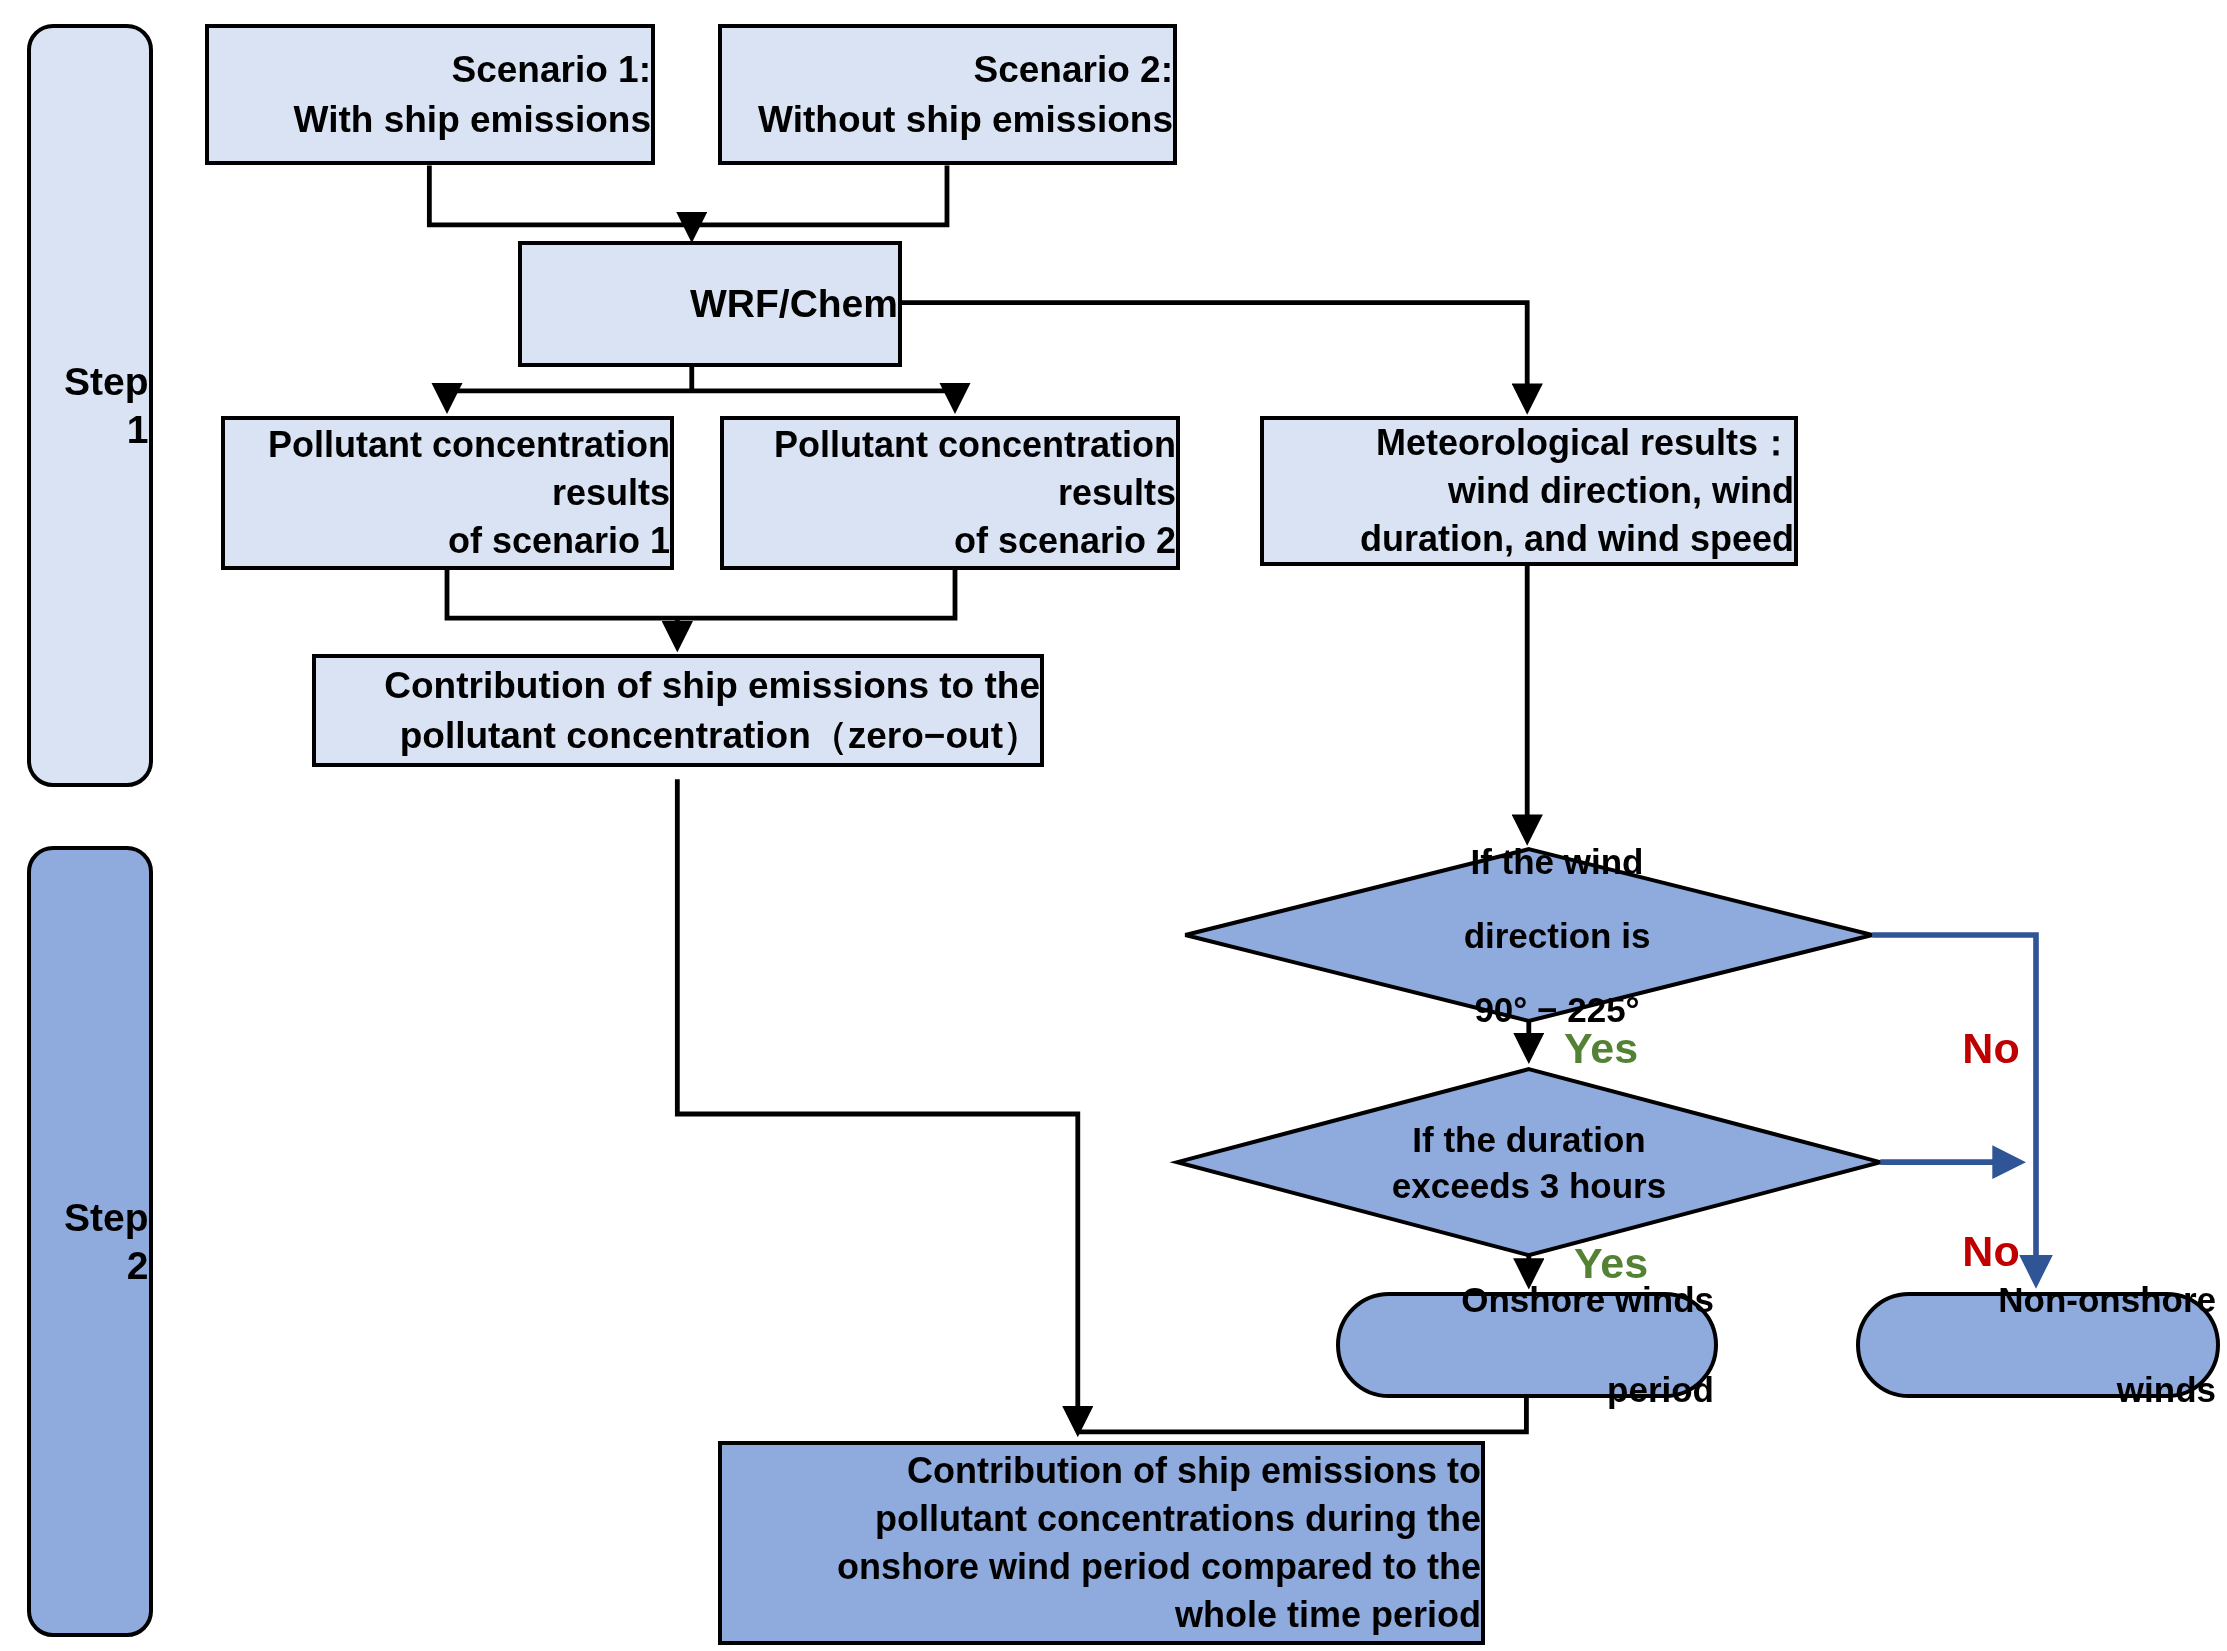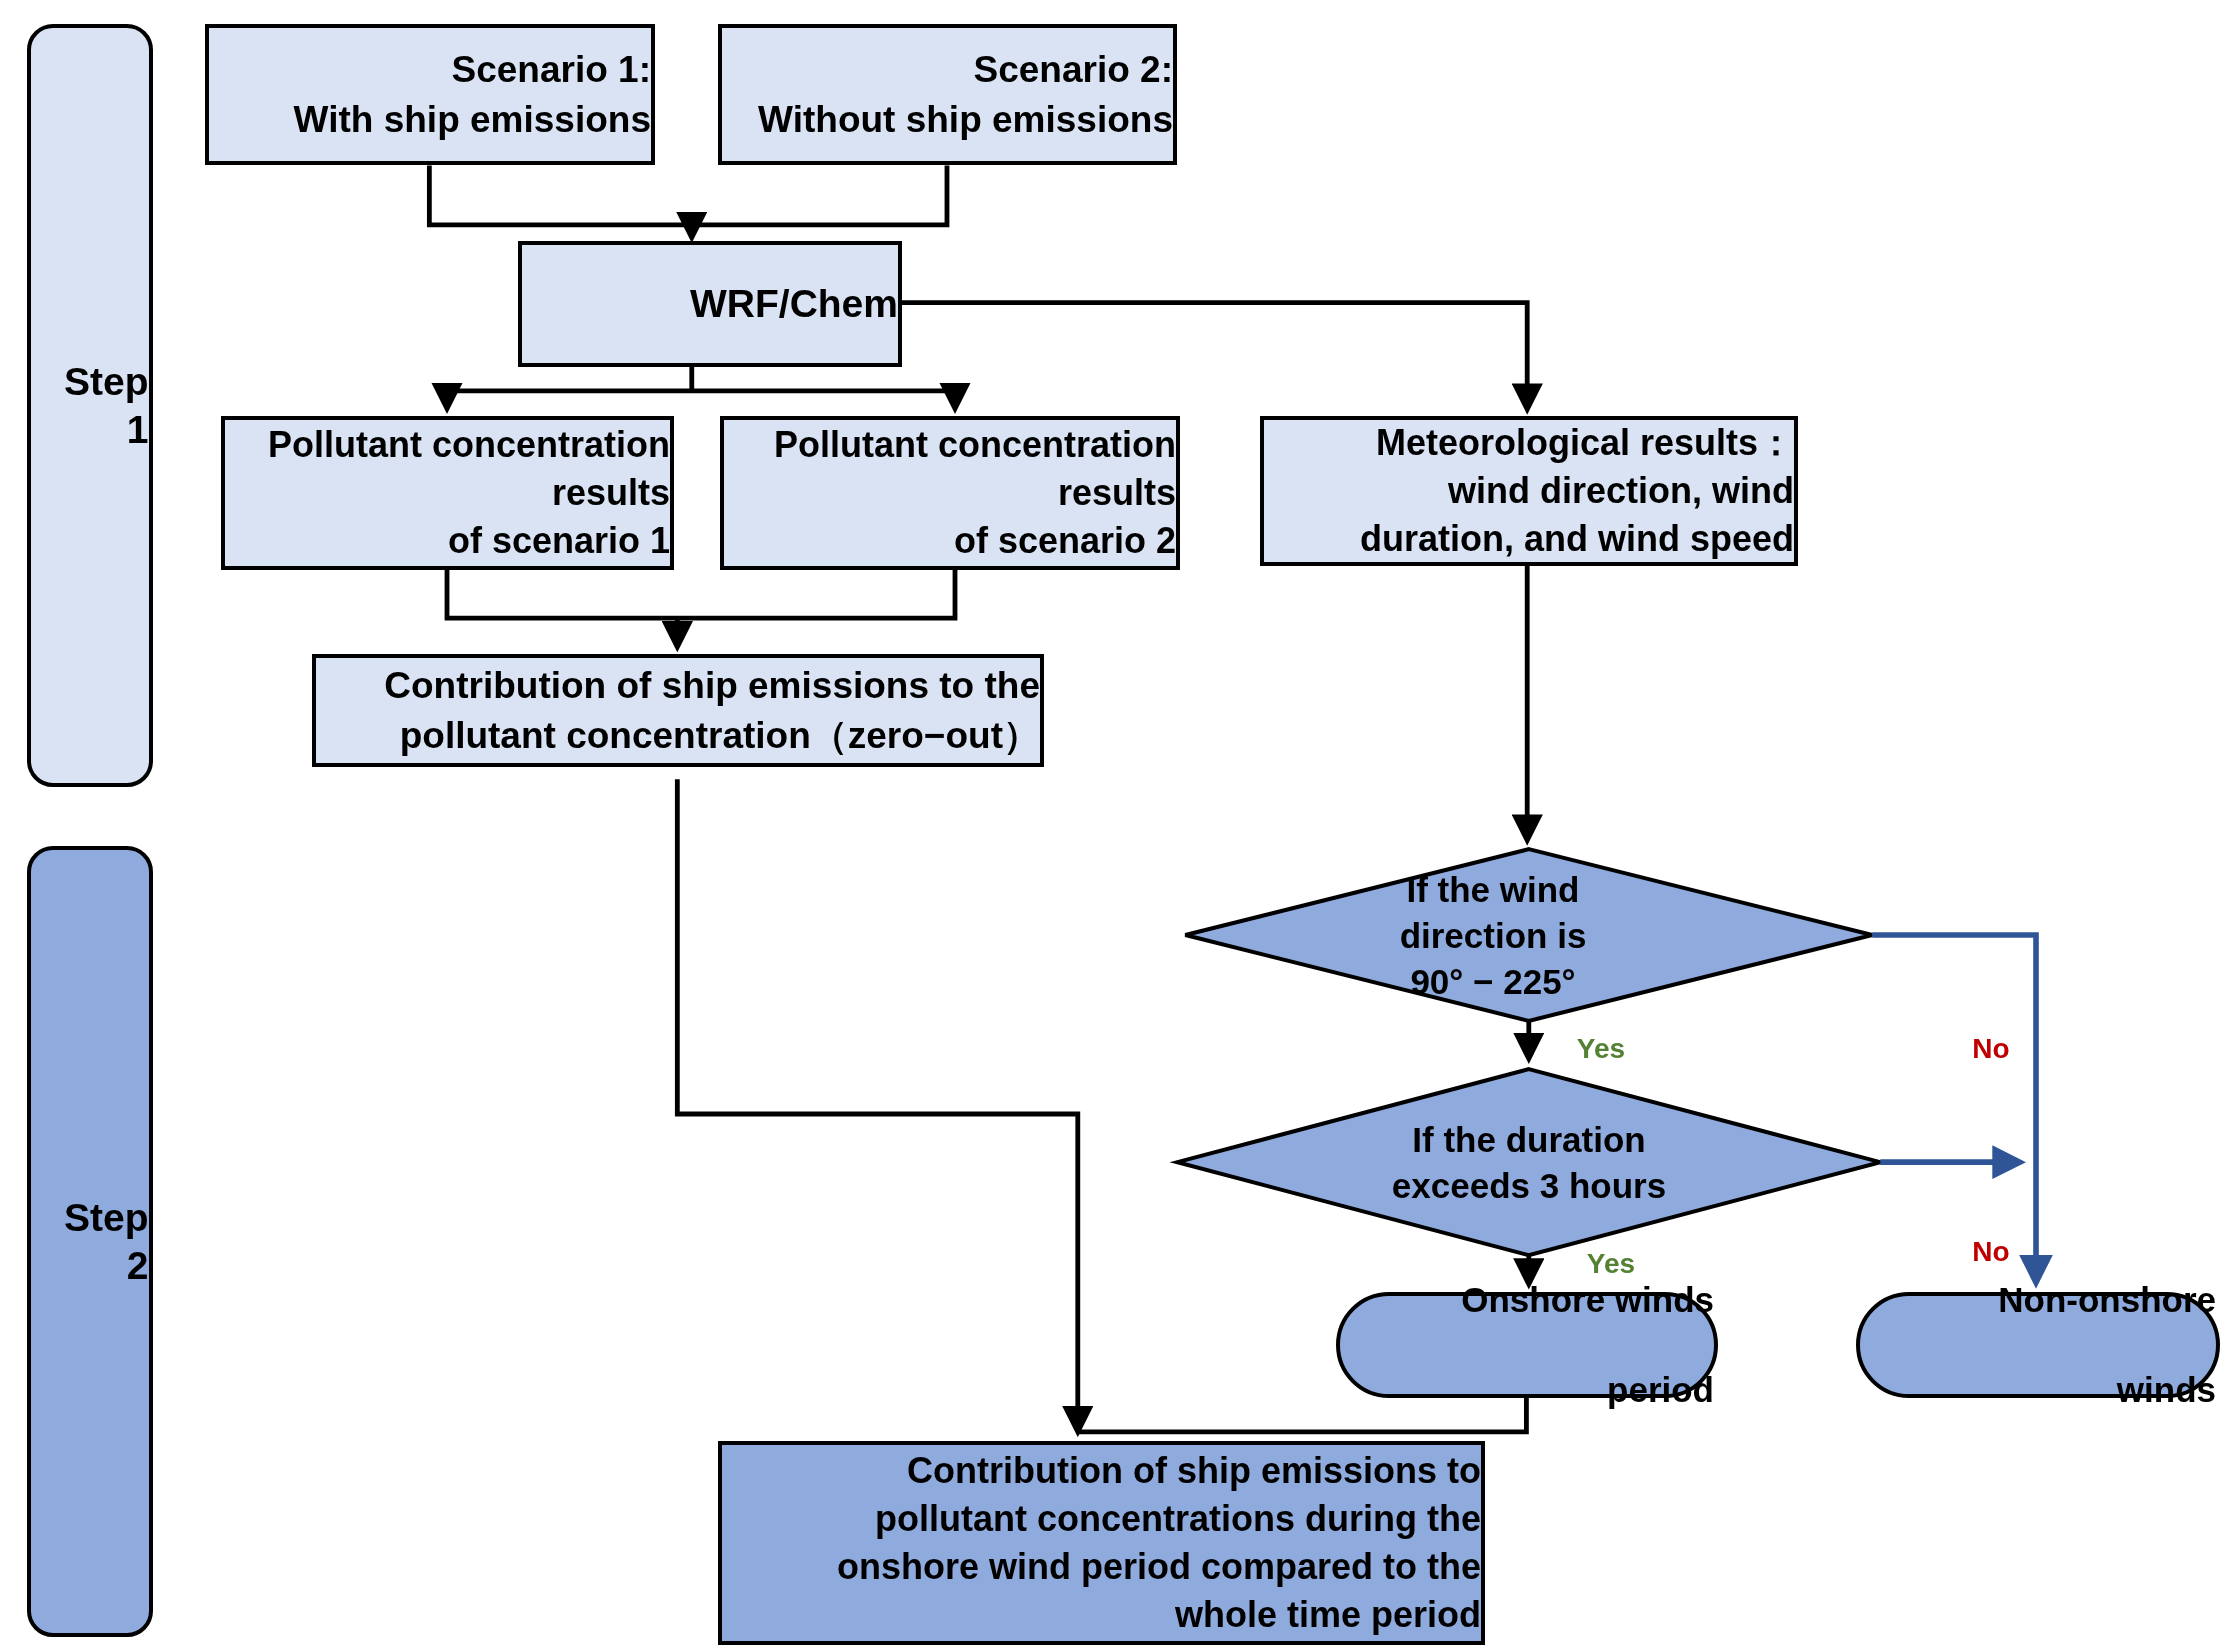--- a/index.html
+++ b/index.html
@@ -41,21 +41,21 @@
   .freetext{
     position:absolute;box-sizing:border-box;
     display:flex;flex-direction:column;
     align-items:center;justify-content:center;
     text-align:center;background:transparent;border:none;
   }
   .fs-46{font-size:37px;line-height:50px;}
   .fs-45{font-size:36px;line-height:48px;}
   .fs-44{font-size:35px;line-height:46px;}
   .fs-48{font-size:39px;line-height:48px;}
-  .branch{font-size:28px;line-height:43px;text-align:center;}
+  .branch{font-size:43px;line-height:43px;text-align:center;}
   .yes{color:var(--yes-green);}
   .no{color:var(--no-red);}
 </style>
 </head>
 <body>
 
 <div id="canvas">
 
   <svg id="wires" viewBox="0 0 2775 2057" xmlns="http://www.w3.org/2000/svg">
     <defs>
@@ -134,21 +134,21 @@
     <div>Meteorological results：</div>
     <div>wind direction, wind</div>
     <div>duration, and wind speed</div>
   </div>
 
   <div class="box fs-46" style="left:312px;top:654px;width:732px;height:113px;">
     <div>Contribution of ship emissions to the</div>
     <div>pollutant concentration（zero−out）</div>
   </div>
 
-  <div class="freetext fs-44" style="left:1268px;top:865px;width:450px;height:141px;">
+  <div class="freetext fs-44" style="left:1332px;top:865px;width:450px;height:141px;gap:28px;">
     <div>If the wind</div>
     <div>direction is</div>
     <div>90° − 225°</div>
   </div>
   <div class="freetext fs-44" style="left:1304px;top:1114px;width:450px;height:98px;">
     <div>If the duration</div>
     <div>exceeds 3 hours</div>
   </div>
 
   <div class="freetext branch yes" style="left:1549px;top:1024px;width:104px;height:48px;">Yes</div>

